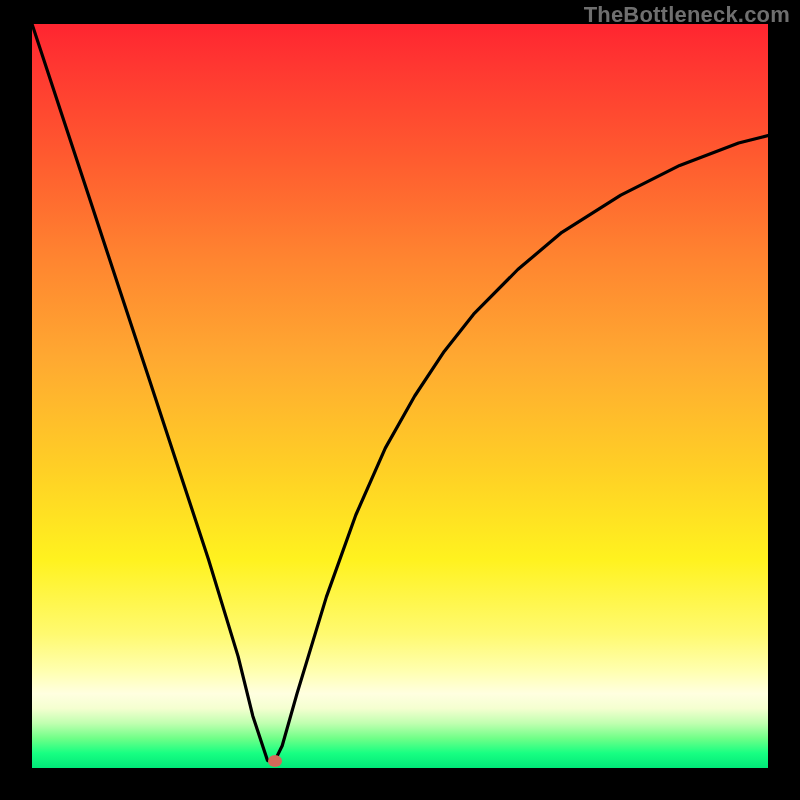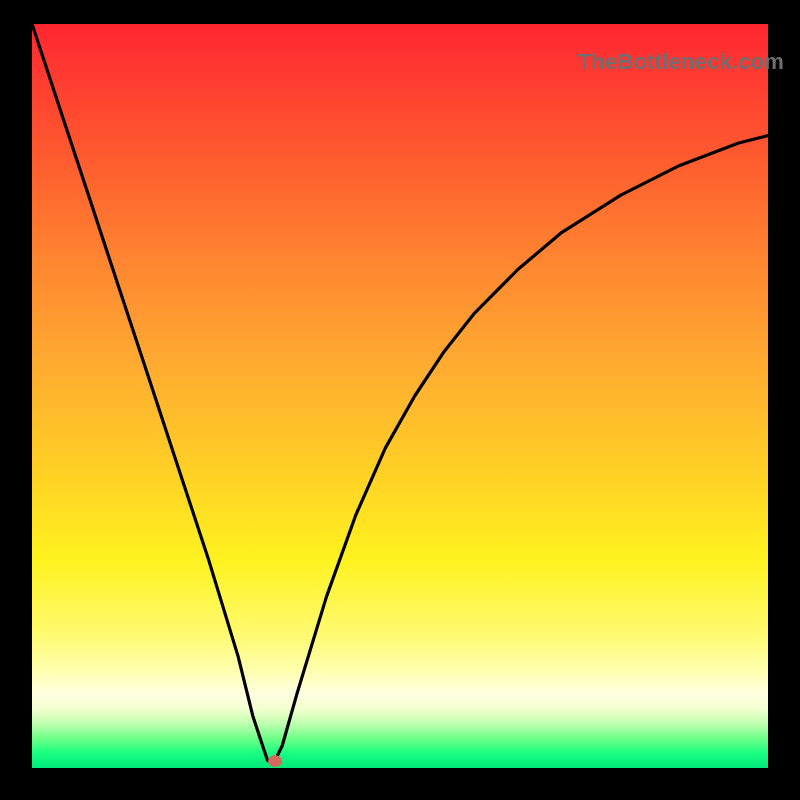--- a/index.html
+++ b/index.html
@@ -13,27 +13,26 @@
   }
   .frame {
     position: relative;
     width: 800px;
     height: 800px;
     background: #000;
   }
   .watermark {
     position: absolute;
     top: 2px;
-    right: 16px;
+    right: 10px;
     font-size: 22px;
     font-weight: 600;
     color: #6f6f6f;
     letter-spacing: 0.2px;
     z-index: 5;
-    margin-top: 47px;
   }
   .plot-area {
     position: absolute;
     left: 32px;
     top: 24px;
     width: 736px;
     height: 744px;
     background: linear-gradient(to bottom,
       #ff2530 0%,
       #ff3531 5%,

